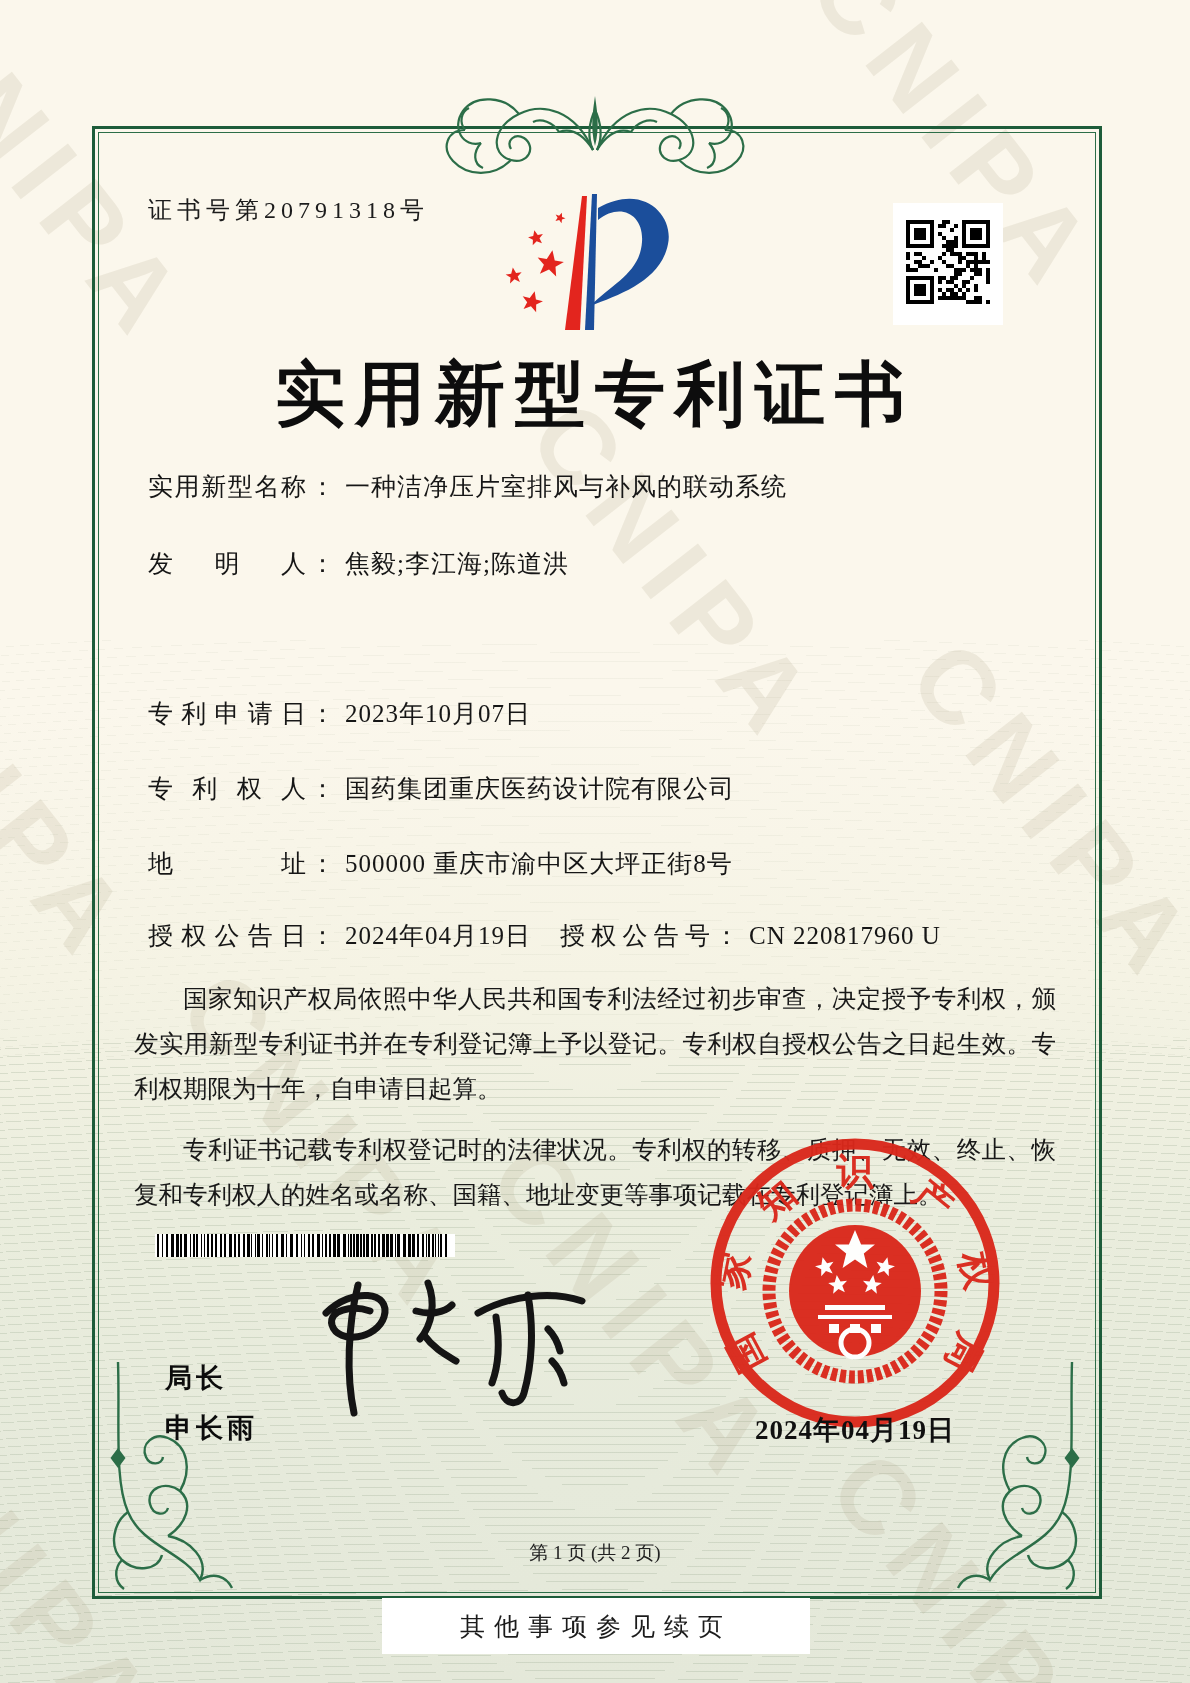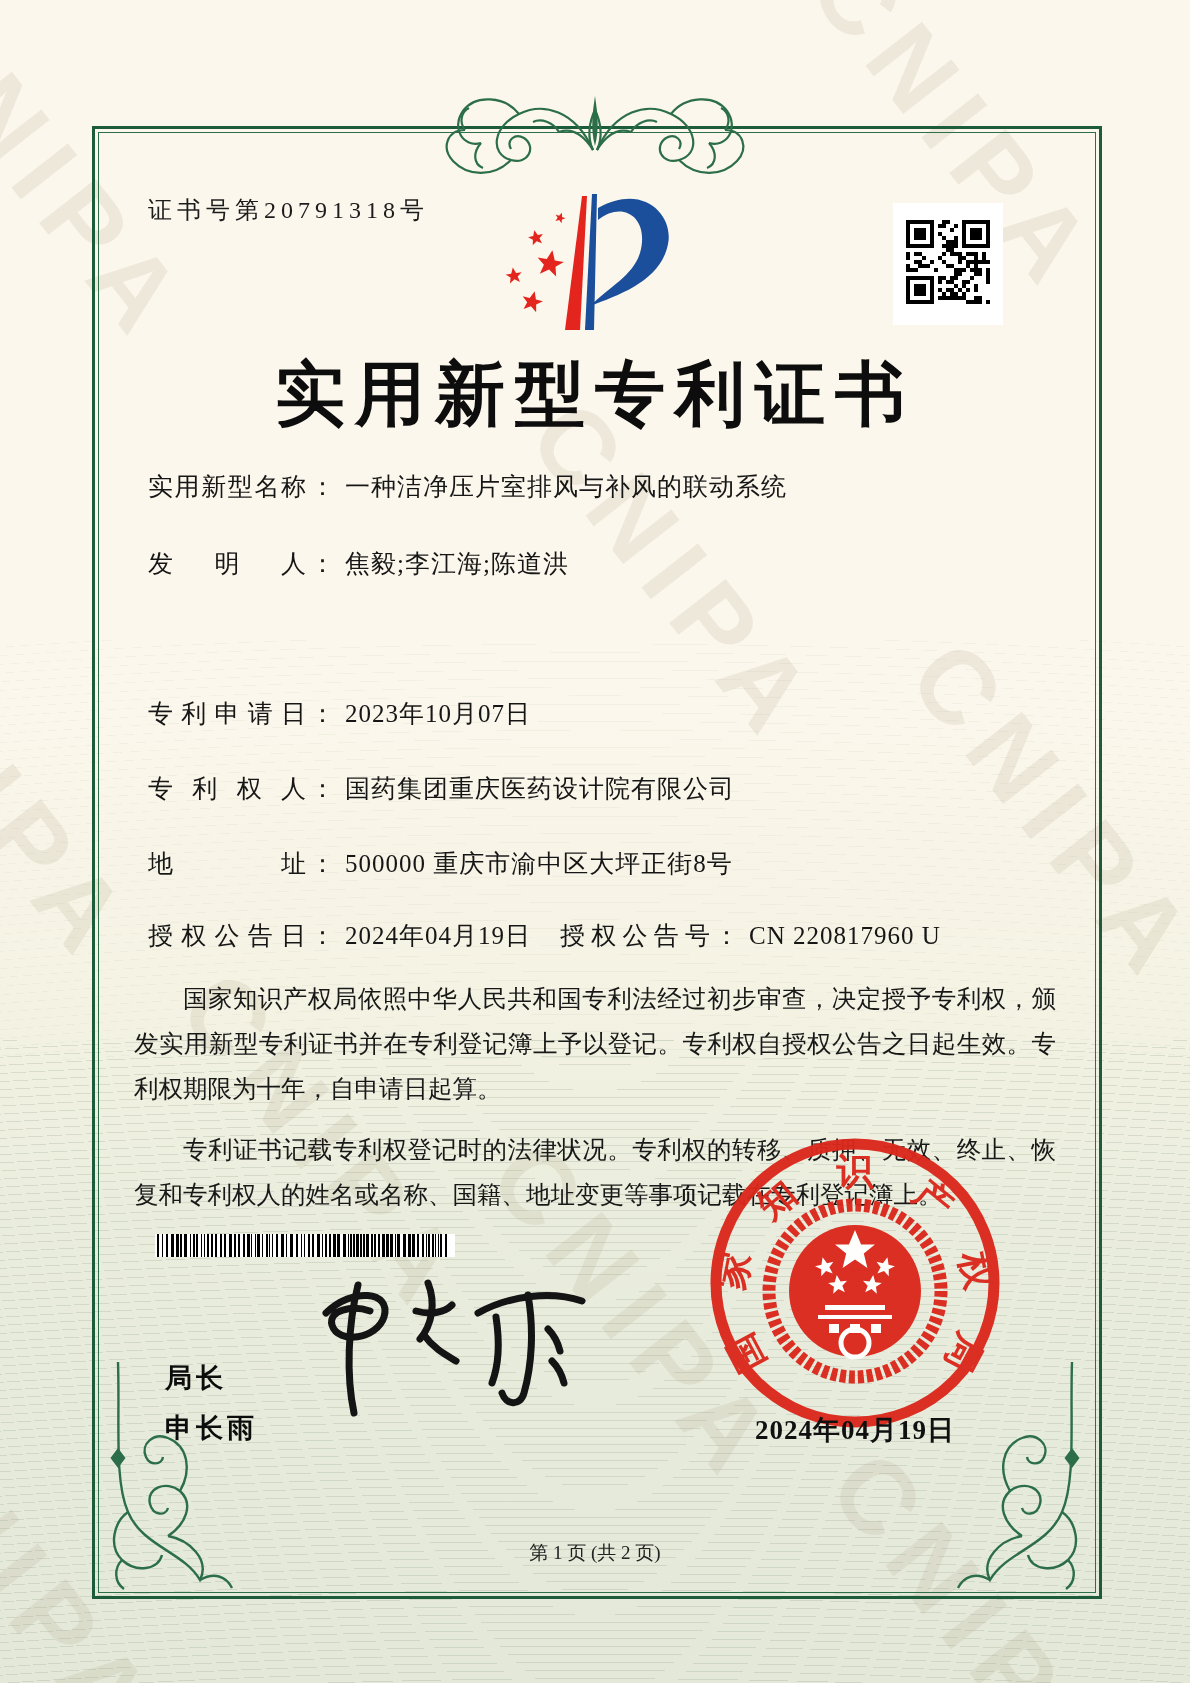--- a/index.html
+++ b/index.html
@@ -416,14 +416,17 @@
         <rect x="124" y="191" width="10" height="9"></rect>
         <rect x="145" y="191" width="10" height="9"></rect>
         <rect x="166" y="191" width="10" height="9"></rect>
       </g>
       <circle cx="150" cy="210" r="14" fill="none" stroke="#ffffff" stroke-width="5"></circle>
     </g>
   </svg>
   <div class="seal-date">2024年04月19日</div>
 
   <div class="page-num">第 1 页 (共 2 页)</div>
+  <div class="note-box">
+    <span class="note-text">其他事项参见续页</span>
+  </div>
 
 </div>
 
 </body></html>

